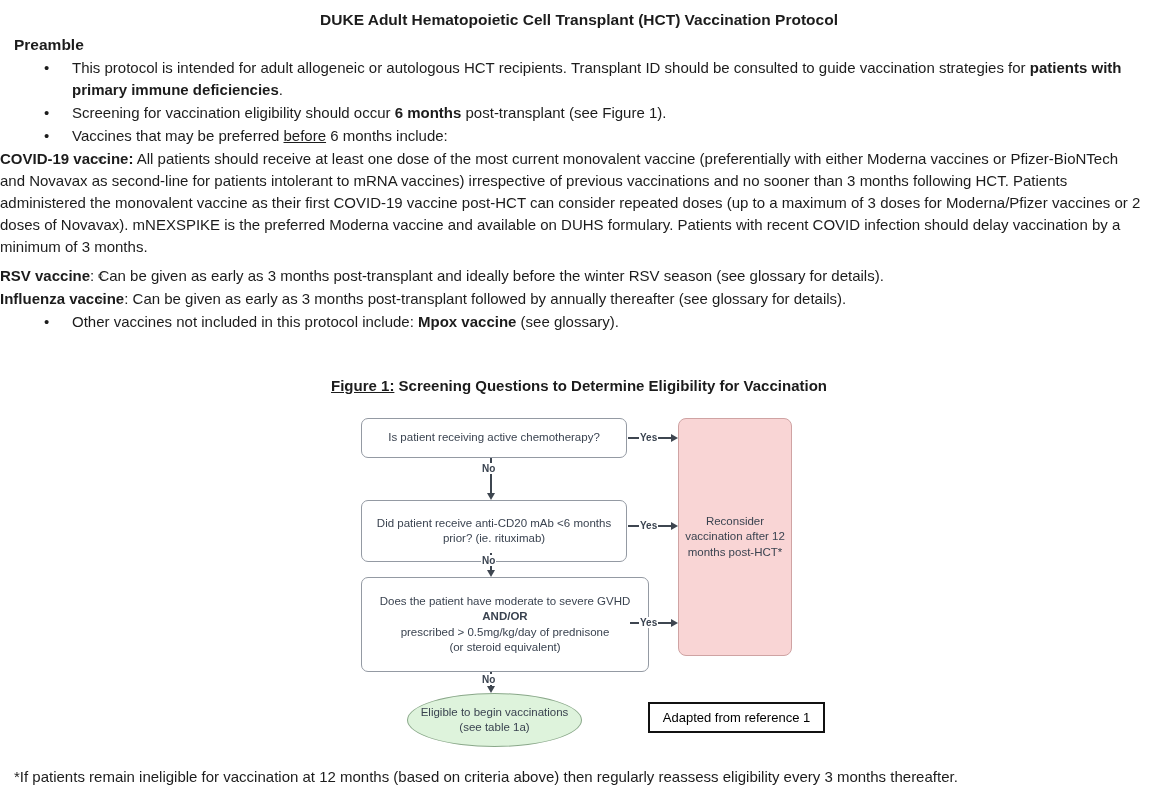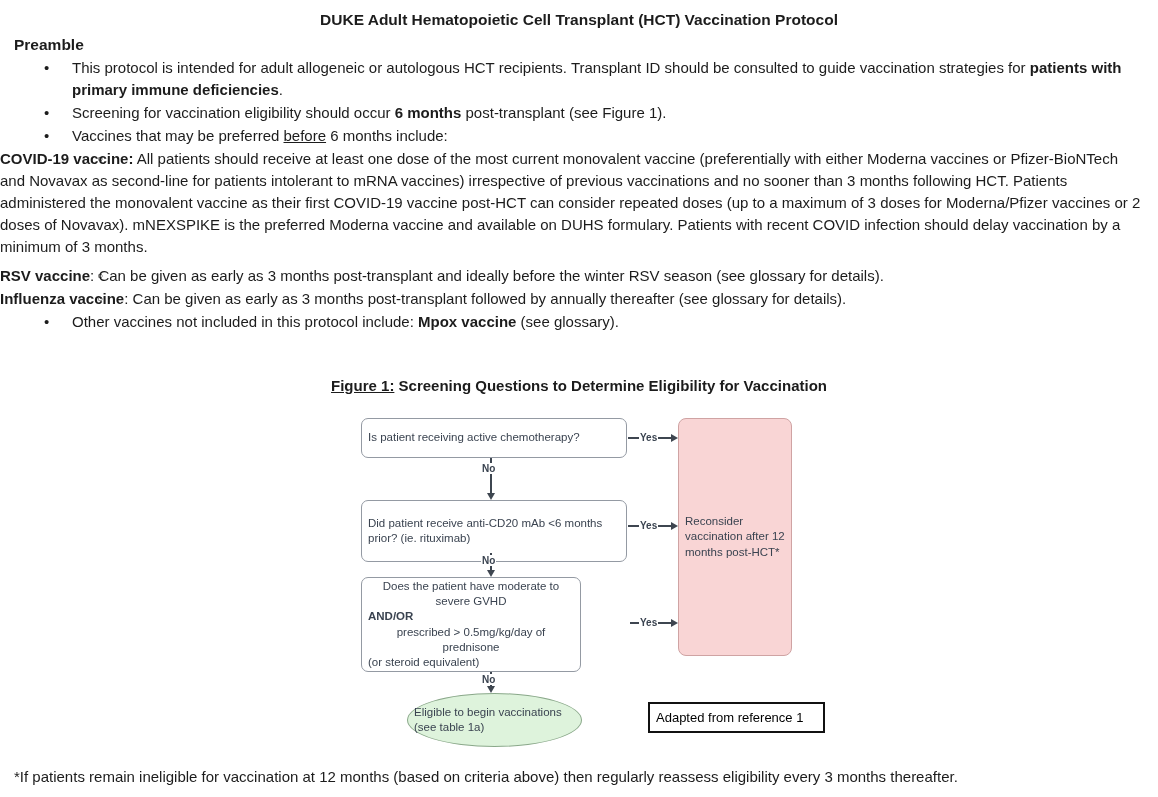--- a/index.html
+++ b/index.html
@@ -12,26 +12,26 @@
   .l1::before{content:"\2022";position:absolute;left:44px;top:0;font-size:15px;}
   .l2{padding-right:14px;}
   .l2::before{content:"\25CB";position:absolute;left:97px;top:0;font-size:10px;line-height:22px;}
   .sp-after{margin-bottom:7px;}
   .bold{font-weight:700;}
   .und{text-decoration:underline;}
   .fig-caption{position:absolute;top:376px;left:0;right:0;text-align:center;font-size:15px;line-height:20px;font-weight:bold;}
   
   .flow{position:absolute;left:0;top:410px;width:1158px;height:348px;}
   .node{position:absolute;box-sizing:border-box;background:#ffffff;border:1px solid #949aa3;
-        border-radius:7px;display:flex;flex-direction:column;align-items:flex-start;justify-content:center;
+        border-radius:7px;display:flex;flex-direction:column;align-items:center;justify-content:center;
         font-size:11.5px;color:#3a4350;text-align:center;line-height:1.32;padding:2px 6px;}
   .node span{display:block;}
   .q1{left:361px;top:8px;width:266px;height:40px;}
   .q2{left:361px;top:90px;width:266px;height:62px;}
-  .q3{left:361px;top:167px;width:220px;height:95px;}
+  .q3{left:361px;top:167px;width:288px;height:95px;}
   .outcome-reconsider{left:678px;top:8px;width:114px;height:238px;background:#f9d5d5;border:1px solid #cfa3a3;border-radius:8px;}
   .outcome-eligible{left:407px;top:283px;width:175px;height:54px;background:#def3dc;border:1px solid #8aa88a;border-radius:50%;}
   .ref-box{left:648px;top:292px;width:177px;height:31px;background:#fff;border:2px solid #111;border-radius:0;
            font-size:13px;color:#000;}
   .ln{position:absolute;background:#3e4650;}
   .v1{left:490px;top:48px;width:1.5px;height:36px;}
   .v2{left:490px;top:143px;width:1.5px;height:18px;}
   .v3{left:490px;top:262px;width:1.5px;height:15px;}
   .h1a{left:628px;top:27px;width:43px;height:1.5px;}
   .h2a{left:628px;top:115px;width:43px;height:1.5px;}

